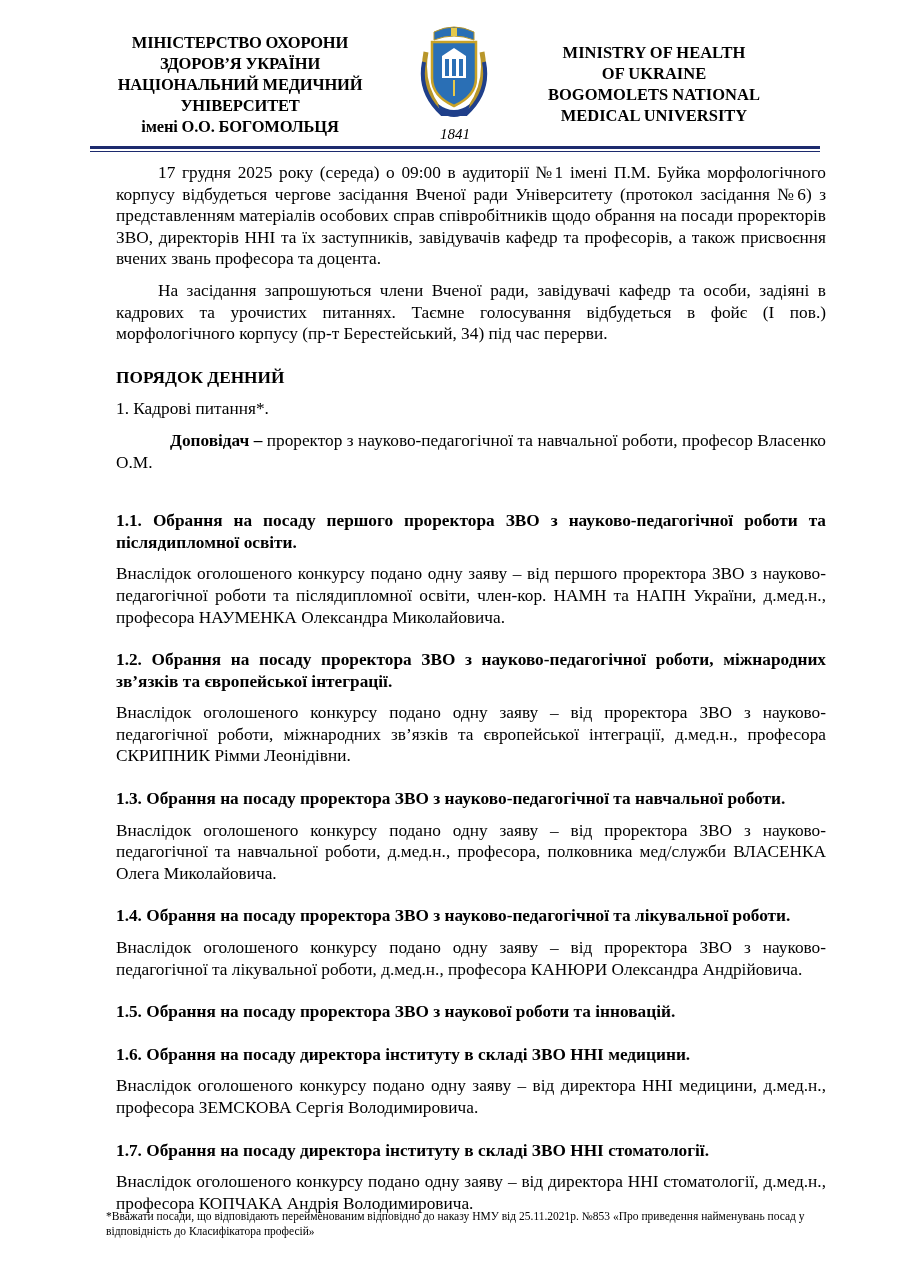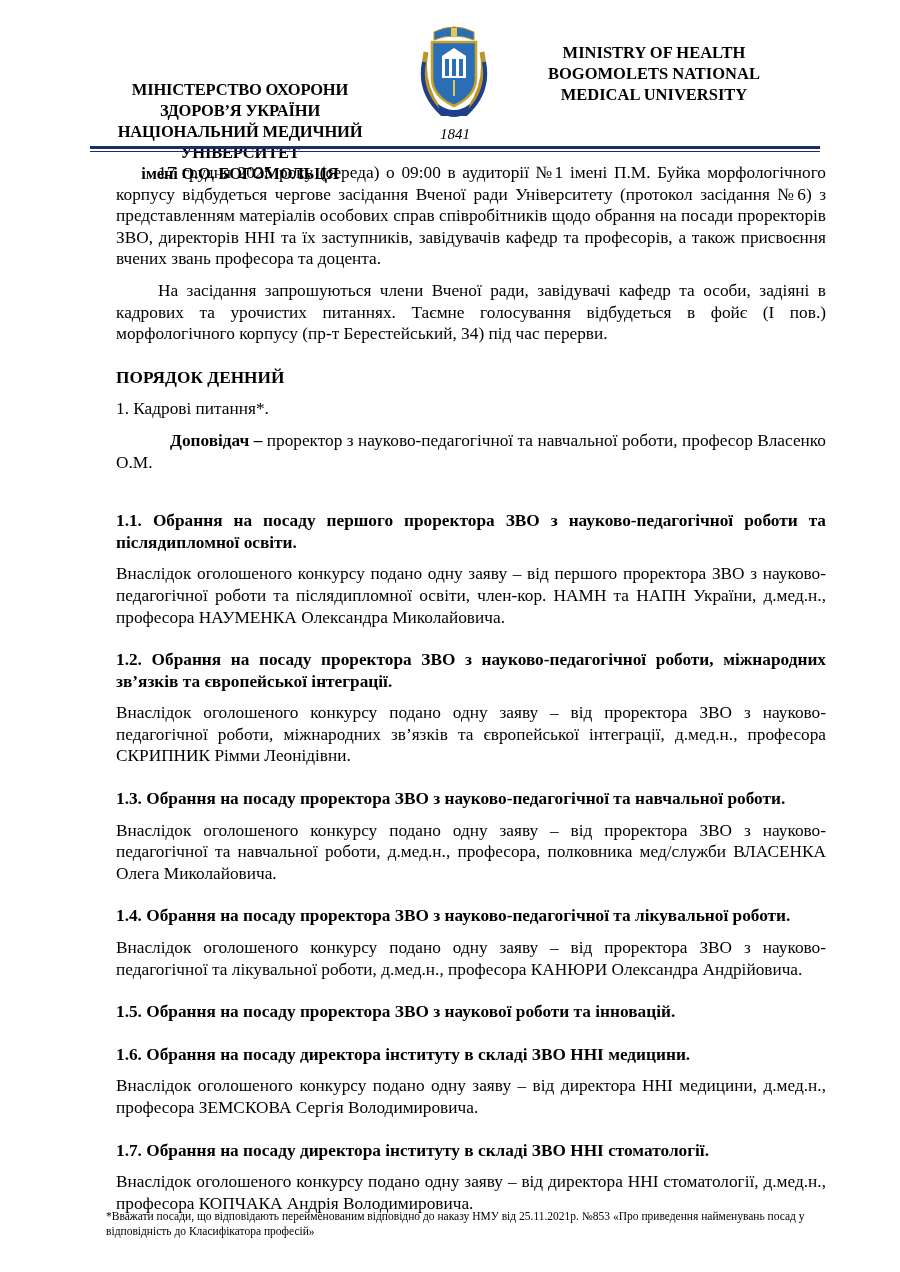--- a/index.html
+++ b/index.html
@@ -5,21 +5,20 @@
   html, body { margin: 0; padding: 0; background: #ffffff; }
   body {
     width: 900px; height: 1272px; position: relative; overflow: hidden;
     font-family: "Liberation Serif", serif; color: #000;
   }
   .header { position: absolute; top: 28px; left: 90px; width: 720px; height: 118px; }
   .hdr-left {
     position: absolute; left: 0; top: 4px; width: 300px;
     text-align: center; font-weight: bold; font-size: 16.5px; line-height: 21px;
     letter-spacing: -0.2px;
-    margin-top: 47px;
   }
   .hdr-right {
     position: absolute; right: 16px; top: 14px; width: 280px;
     text-align: center; font-weight: bold; font-size: 16.5px; line-height: 21px;
   }
   .logo { position: absolute; left: 328px; top: -6px; width: 72px; height: 100px; }
   .year {
     position: absolute; left: 330px; top: 98px; width: 70px; text-align: center;
     font-style: italic; font-size: 15px;
   }
@@ -75,20 +74,21 @@
     <rect x="34" y="37" width="4" height="17" fill="#2a6fb5"></rect>
     <rect x="41" y="37" width="4" height="17" fill="#2a6fb5"></rect>
     <path d="M36 58 L36 74" stroke="#e6c84a" stroke-width="2"></path>
 
     <path d="M20 82 Q36 94 52 82 L50 90 Q36 100 22 90 Z" fill="#1f3f8a"></path>
   </svg>
   <div class="year">1841</div>
 
   <div class="hdr-right">
     <div>MINISTRY OF HEALTH</div>
+    <div>OF UKRAINE</div>
     <div>BOGOMOLETS NATIONAL</div>
     <div>MEDICAL UNIVERSITY</div>
   </div>
 </div>
 
 <div class="rule1"></div>
 <div class="rule2"></div>
 
 <div class="content">
   <p class="indent">17 грудня 2025 року (середа) о 09:00 в аудиторії №1 імені П.М. Буйка морфологічного корпусу відбудеться чергове засідання Вченої ради Університету (протокол засідання №6) з представленням матеріалів особових справ співробітників щодо обрання на посади проректорів ЗВО, директорів ННІ та їх заступників, завідувачів кафедр та професорів, а також присвоєння вчених звань професора та доцента.</p>

